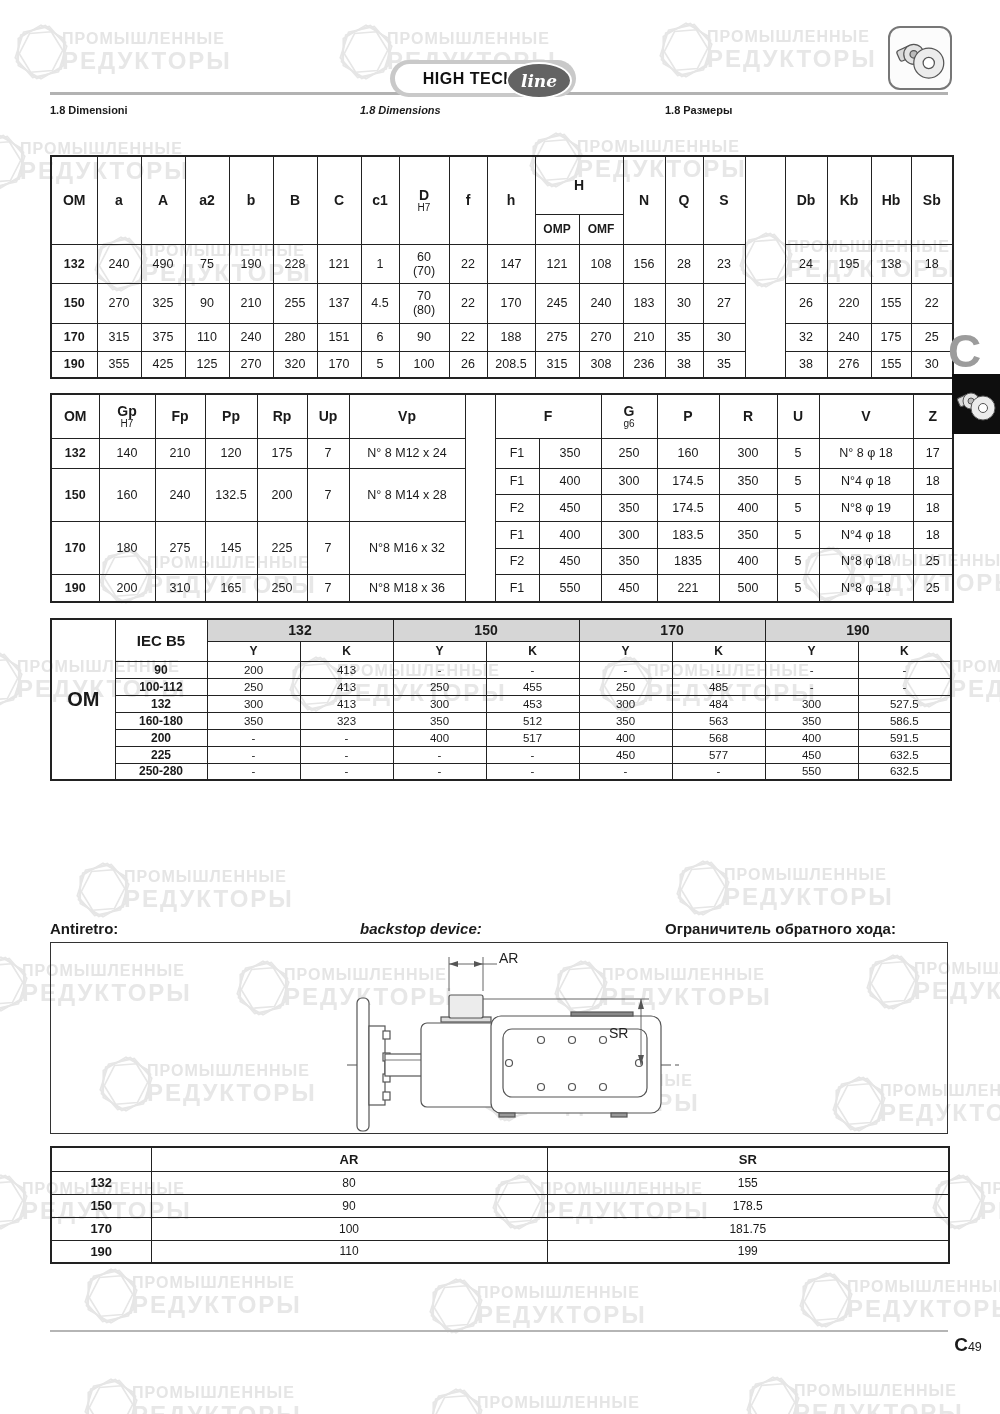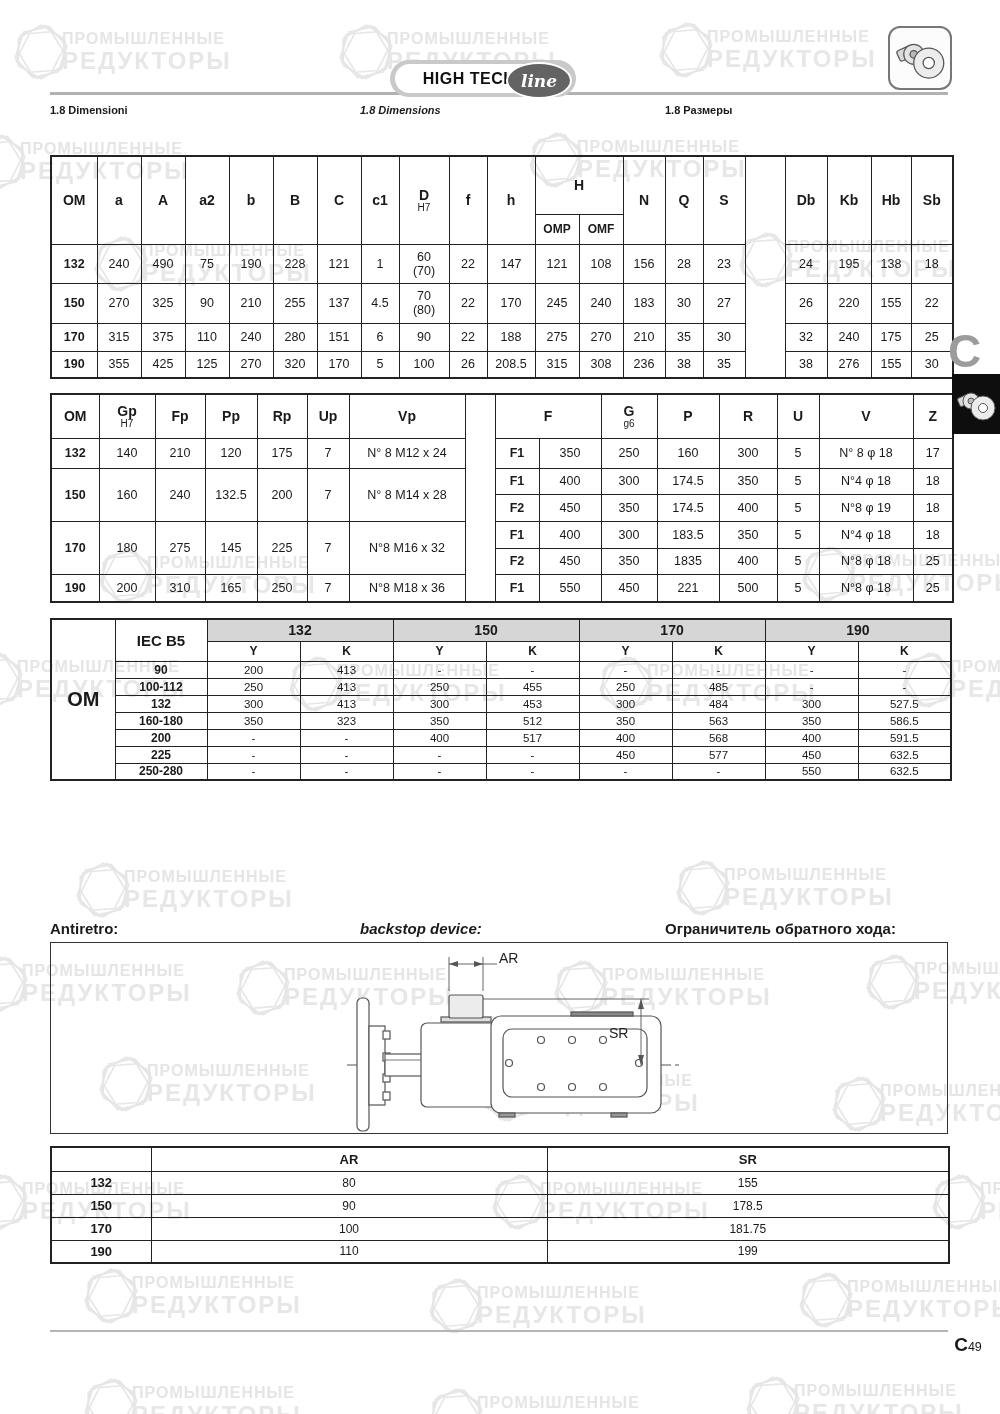--- a/index.html
+++ b/index.html
@@ -24,21 +24,21 @@
   .line-text{font-family:"DejaVu Serif",serif;font-style:italic;font-weight:bold;color:#fff;font-size:17px;}
   .h18{position:absolute;top:104px;font-size:11px;font-weight:bold;}
   .h18.it{left:50px;} .h18.en{left:360px;font-style:italic;} .h18.ru{left:665px;}
   
   table.tbl{position:absolute;border-collapse:collapse;table-layout:fixed;border:2px solid #222;background:transparent;}
   .tbl th,.tbl td{border:1px solid #222;text-align:center;vertical-align:middle;padding:0 2px;
                   font-size:12.5px;white-space:pre-line;overflow:hidden;}
   .tbl th{font-size:14px;font-weight:bold;}
   .sub{display:block;font-size:10px;font-weight:normal;line-height:1;}
   .lbl{font-weight:bold;font-size:13.5px;}
-  .b{font-weight:bold;}
+  .b{font-weight:normal;}
   .t1{left:50px;top:155px;width:898px;}
   .t2{left:50px;top:393px;width:898px;}
   .t3{left:50px;top:618px;width:900px;}
   .t3 th,.t3 td{font-size:11.5px;}
   .t3 th{font-size:12px;}
   .t3 .grp{background:#d6d6d6;font-size:14px;}
   .t3 .ieccell{font-size:15px;}
   .t3 .omcell{font-size:20px;font-weight:bold;}
   .t3 .rl{font-size:12px;}
   .t4{left:50px;top:1146px;width:898px;}

